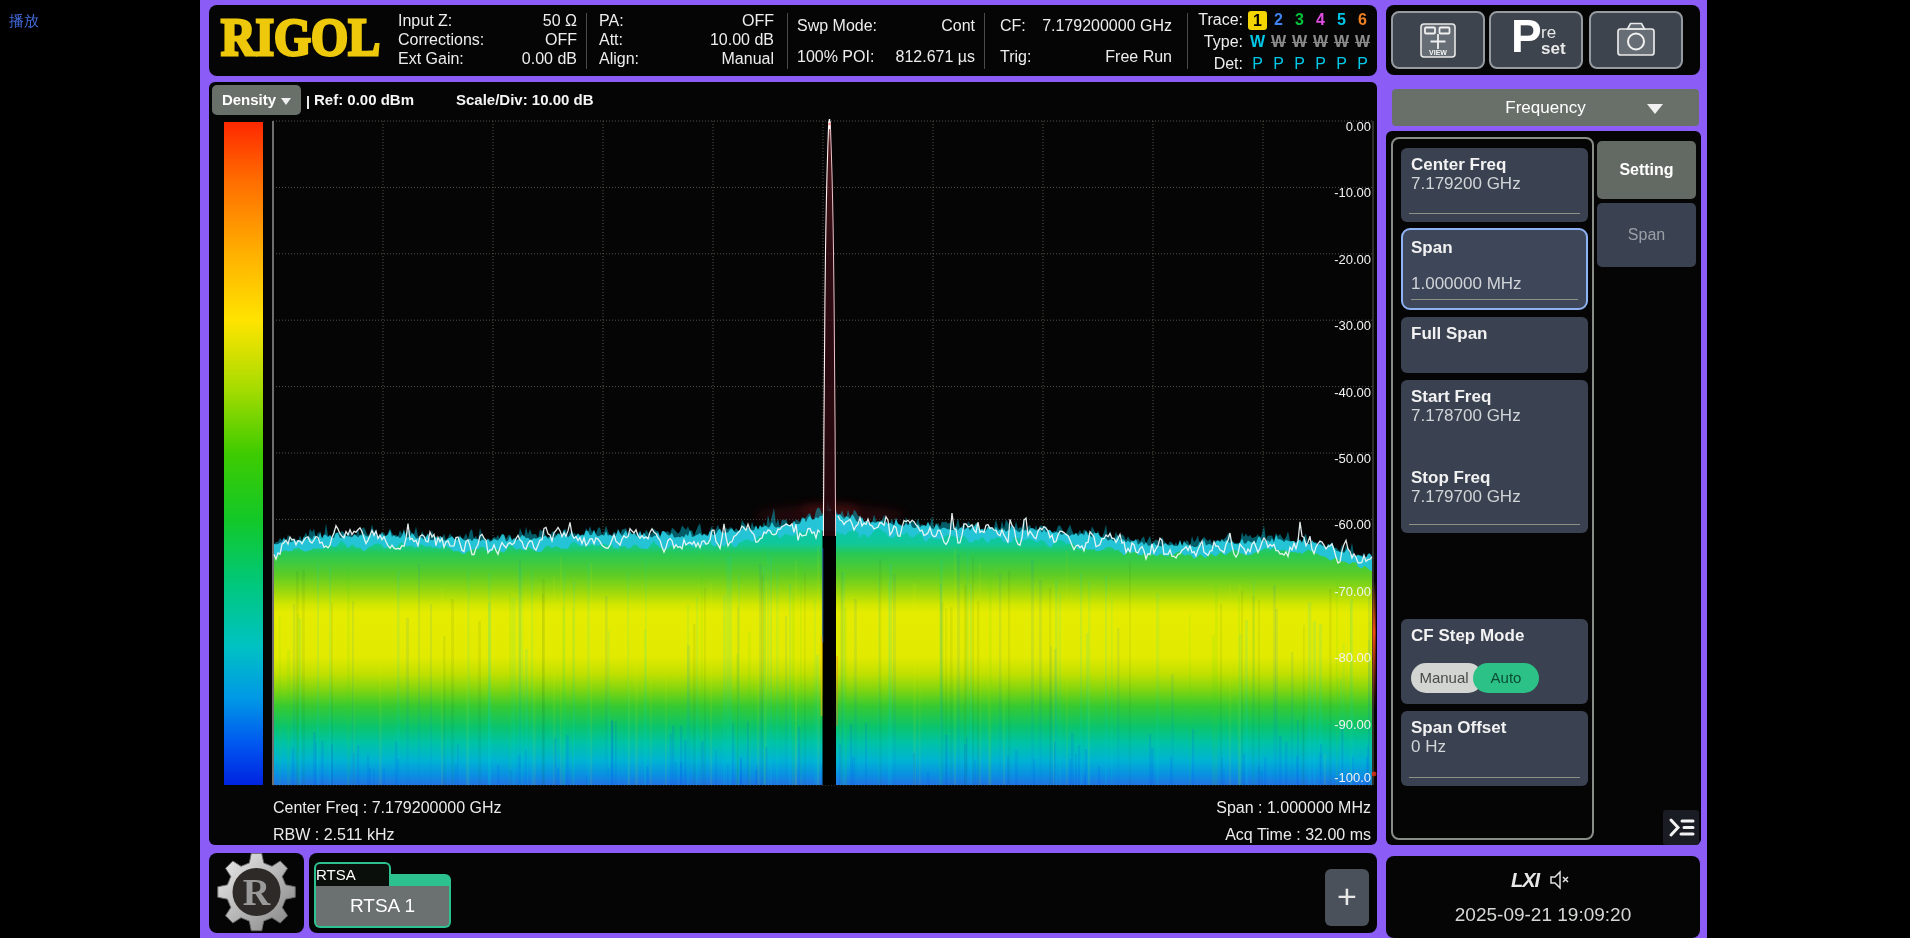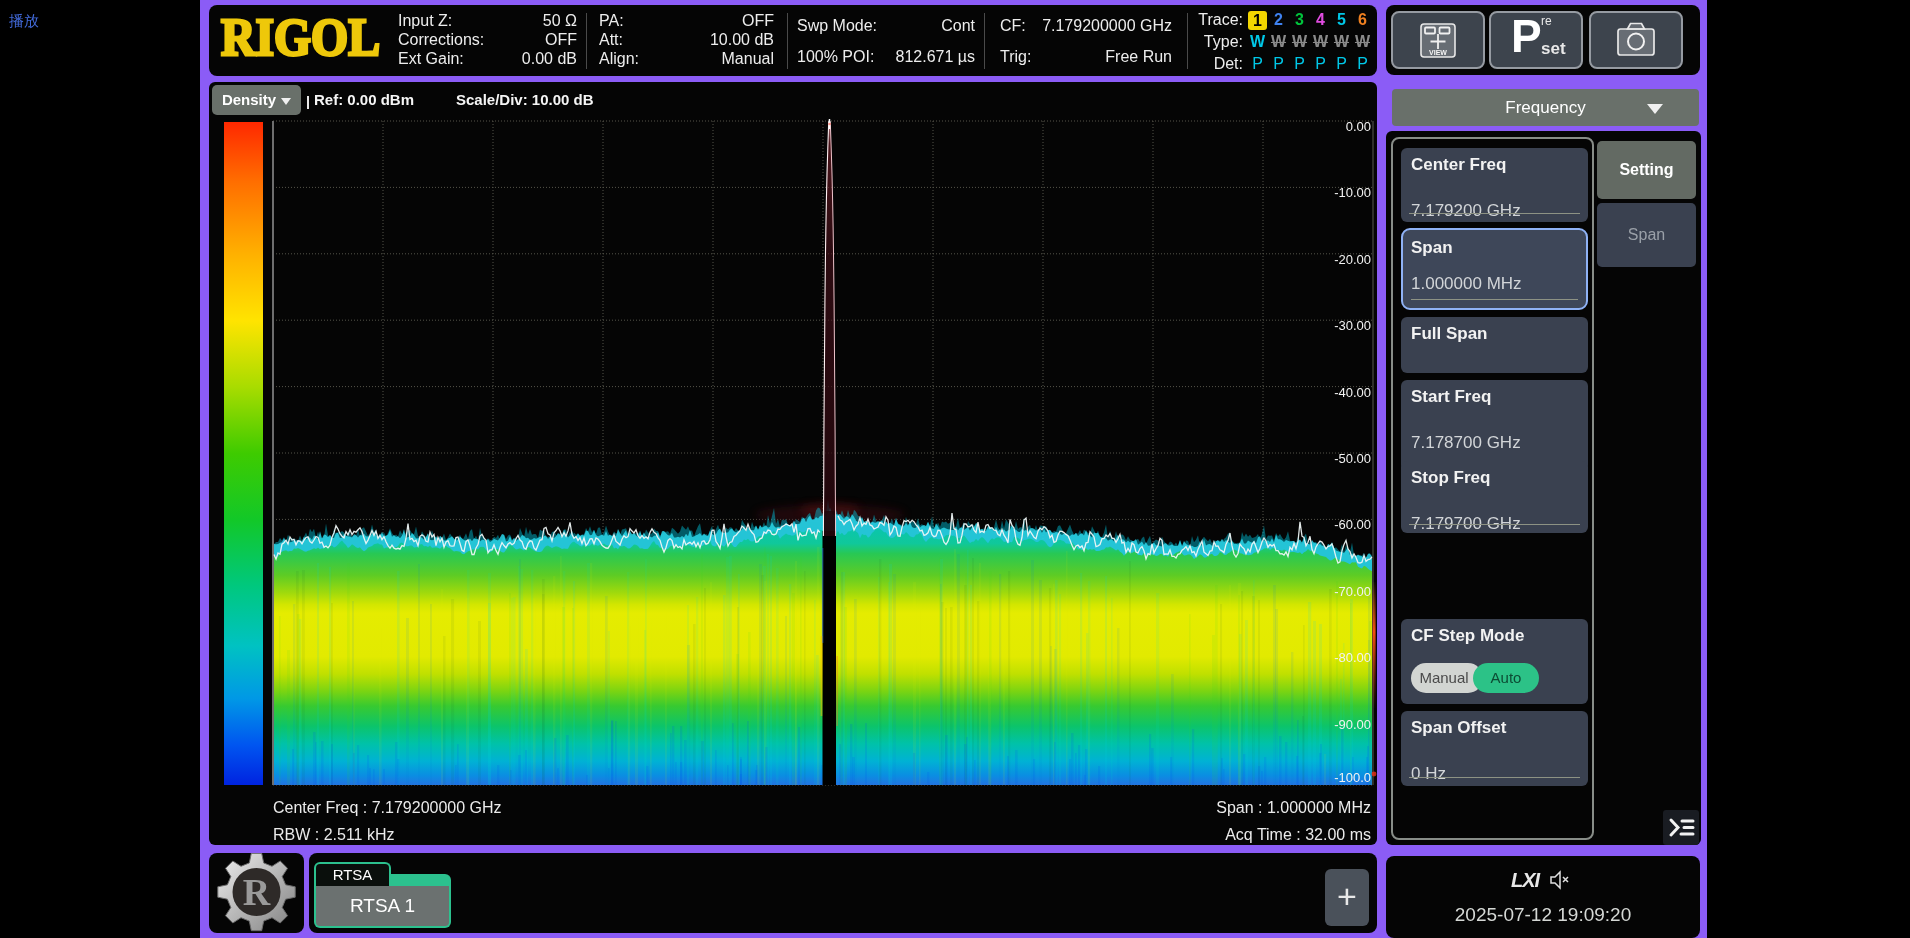--- a/index.html
+++ b/index.html
@@ -26,39 +26,39 @@
 .densbtn .tri { display:inline-block; width:0; height:0; border-left:5.5px solid transparent;
   border-right:5.5px solid transparent; border-top:7px solid #f0f0f0; margin-left:5px; }
 .hdrtxt { position:absolute; top:0; height:36px; line-height:36px; font-size:15px; font-weight:bold; color:#f5f5f5; }
 .menu-border { position:absolute; left:5px; top:6px; width:203px; height:703px;
   border:2px solid #888d88; border-radius:8px; }
 .mi { position:absolute; left:15px; width:187px; background:#3a4150; border-radius:6px;
   color:#f2f2f2; overflow:hidden; }
 .mi.sel { background:#3e4759; border:2px solid #8fb2f5; border-radius:9px; }
 .mt { position:absolute; left:10px; top:7px; font-size:17px; font-weight:bold; white-space:nowrap; }
 .mi.sel .mt { left:8px; top:8px; }
-.mv { position:absolute; left:10px; top:53px; font-size:17px; color:#d2d5d8; white-space:nowrap; }
+.mv { position:absolute; left:10px; top:26px; font-size:17px; color:#d2d5d8; white-space:nowrap; }
 .mi.sel .mv { left:8px; top:44px; }
 .mu { position:absolute; left:8px; right:8px; bottom:8px; height:1px; background:#8d9284; }
 .tab { position:absolute; left:211px; width:99px; text-align:center; font-size:16px; }
 #tab-setting { top:10px; height:58px; line-height:58px; background:#636a63; color:#fff;
   font-weight:bold; border-radius:5px; }
 #tab-span { top:72px; height:64px; line-height:64px; background:#3a4150; color:#9aa0a8; border-radius:5px; }
 .tgl { position:absolute; left:10px; top:44px; width:130px; height:30px; }
 .tgl-m { position:absolute; left:0; top:0; width:72px; height:30px; background:#d2d5d2; color:#4a4a4a;
   border-radius:15px; text-align:center; line-height:30px; font-size:15px; padding-right:6px; }
 .tgl-a { position:absolute; left:62px; top:0; width:66px; height:30px; background:#2cc287; color:#0c4c34;
   border-radius:15px; text-align:center; line-height:30px; font-size:15px; }
 .hbtn { position:absolute; top:6px; width:94px; height:58px; background:#3d444d;
   border:2px solid #969ba2; border-radius:8px; }
 .chtxt { position:absolute; font-size:16px; color:#ebebeb; white-space:nowrap; }
 #rtsa-wrap { position:absolute; left:5px; top:9px; width:137px; height:66px; }
 #rtsa-tab { position:absolute; left:0; top:0; width:77px; height:24px; background:#0a0f0c;
   border:2px solid #2cc18e; border-bottom:none; border-radius:6px 6px 0 0; color:#fff;
-  font-size:15px; text-align:center; line-height:21px; }
+  font-size:15px; text-align:left; line-height:21px; }
 #rtsa-strip { position:absolute; left:75px; top:12px; width:62px; height:12px; background:#2cc18e;
   border-radius:0 6px 0 0; }
 #rtsa-body { position:absolute; left:0; top:24px; width:137px; height:42px; background:#6b7170;
   border:2px solid #2cc18e; border-top:none; border-radius:0 0 6px 6px; color:#fff;
   font-size:19px; text-align:center; line-height:40px; }
 #plusbtn { position:absolute; right:8px; top:16px; width:44px; height:57px; background:#4a515a;
   border-radius:6px; color:#e8e8e8; font-size:34px; font-weight:300; text-align:center; line-height:54px; }
 #lxi { position:absolute; left:125px; top:13px; font-size:20px; font-weight:bold; font-style:italic;
   color:#e8e8e8; letter-spacing:-1px; }
 #date { position:absolute; left:0; width:314px; top:48px; text-align:center; font-size:19px; color:#d5d8d5; }
@@ -502,21 +502,21 @@
         <g fill="none" stroke="#f0f0f0" stroke-width="1.8">
         <rect x="32" y="14.5" width="10" height="6" rx="1"></rect>
         <rect x="46.5" y="14.5" width="10" height="6" rx="1"></rect>
         <path d="M45 21 V36 M37.5 28.5 H52.5"></path>
       </g>
           <text x="45" y="41.5" fill="#f6f6f6" font-size="7" font-weight="bold" text-anchor="middle" font-family="Liberation Sans">VIEW</text>
         </svg>
     </div>
     <div class="hbtn" style="left:103px">
       <div style="position:absolute;left:20px;top:-4px;font-size:46px;font-weight:bold;color:#fff">P</div>
-      <div style="position:absolute;left:50px;top:1px;font-size:12px;color:#e8e8e8">re</div>
+      <div style="position:absolute;left:50px;top:10px;font-size:17px;color:#e8e8e8">re</div>
       <div style="position:absolute;left:50px;top:26px;font-size:17px;font-weight:bold;color:#e8e8e8">set</div>
     </div>
     <div class="hbtn" style="left:203px">
       <svg width="90" height="54" viewBox="0 0 90 54">
         <path d="M36.5 16 l3-5.5 h11 l3,5.5 z" fill="#ffffff" fill-opacity="0.2" stroke="#e8e8e8" stroke-width="1.7"></path>
         <rect x="27" y="16" width="36" height="26" rx="2.5" fill="#ffffff" fill-opacity="0.22" stroke="#e8e8e8" stroke-width="1.7"></rect>
         <circle cx="45" cy="28.5" r="8" fill="none" stroke="#f2f2f2" stroke-width="2"></circle>
       </svg>
     </div>
   </div>
@@ -569,21 +569,21 @@
       </svg>
   </div>
   <div class="blk" id="lxibox">
     <div id="lxi">LXI</div>
     <svg style="position:absolute;left:160px;top:13px" width="28" height="22" viewBox="0 0 28 22">
       <g stroke="#e0e0e0" stroke-width="1.5" fill="none">
         <path d="M5 8 H9 L14 3 V19 L9 14 H5 Z"></path>
         <path d="M17 8 L22 13 M22 8 L17 13"></path>
       </g>
       </svg>
-    <div id="date">2025-07-12 19:09:20</div>
+    <div id="date">2025-09-21 19:09:20</div>
   </div>
   <div class="blk" id="gearbox">
     <svg style="position:absolute;left:7px;top:0px" width="81" height="80" viewBox="0 0 81 80">
       <defs>
           <linearGradient id="gmet" x1="0" y1="0" x2="1" y2="1">
         <stop offset="0" stop-color="#f0f0f0"></stop>
             <stop offset="0.5" stop-color="#b8b8b8"></stop>
         <stop offset="1" stop-color="#808080"></stop>
           </linearGradient>
         </defs>

